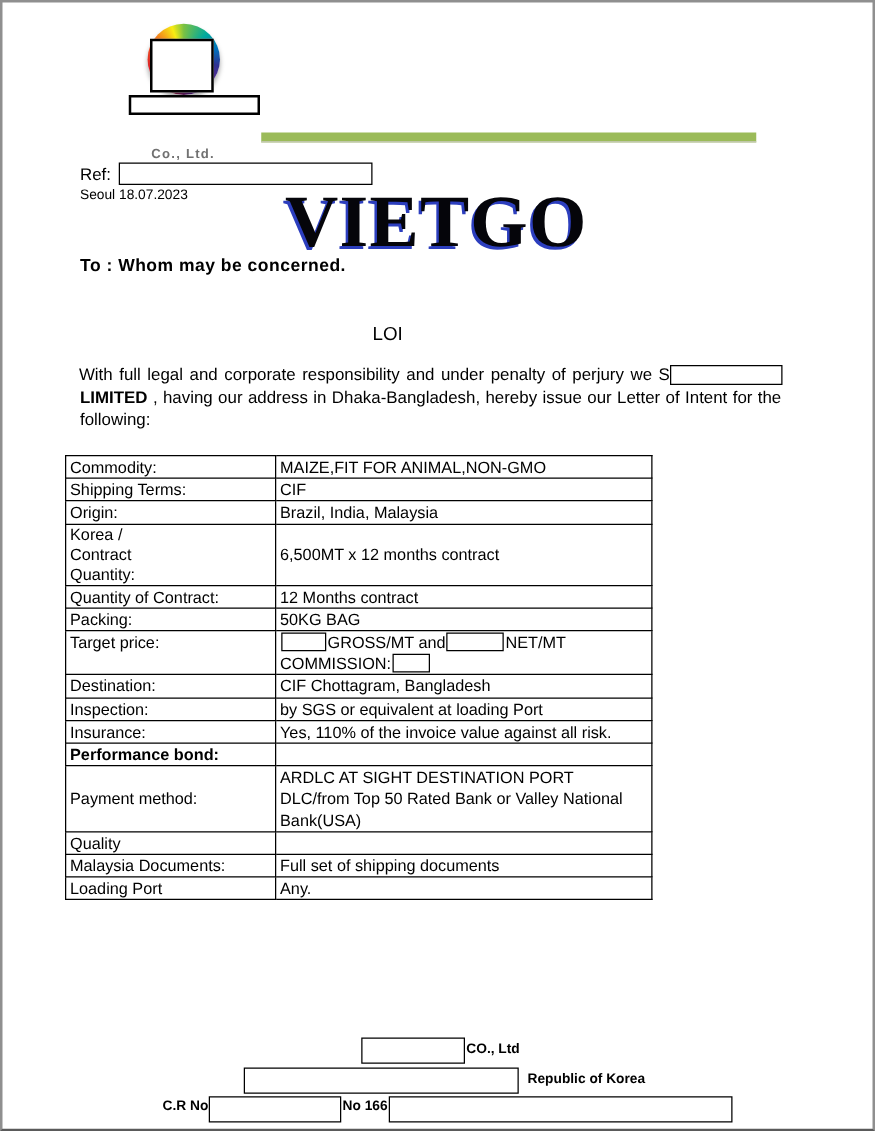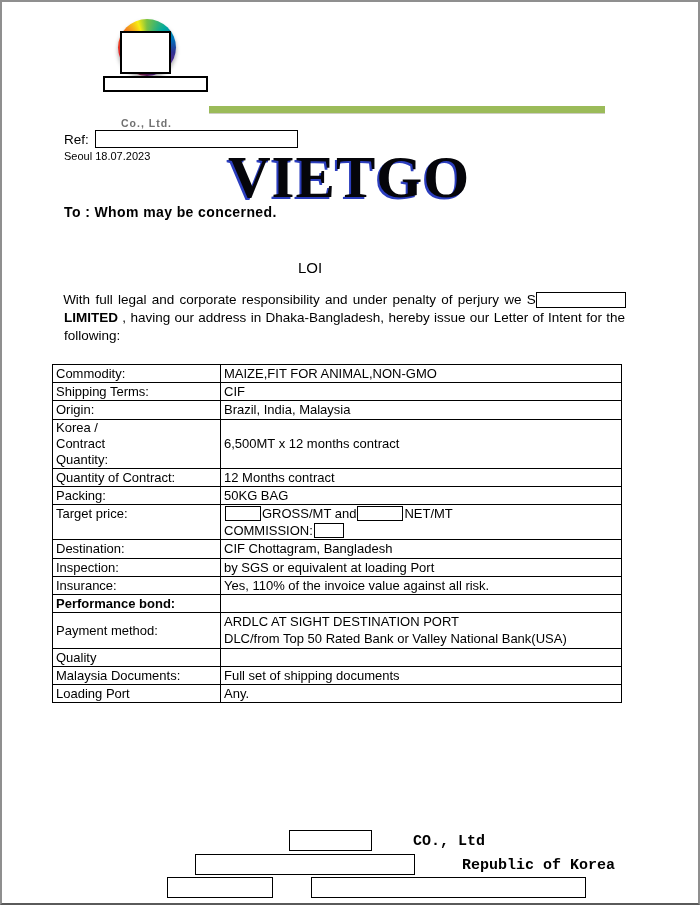--- a/index.html
+++ b/index.html
@@ -50,42 +50,42 @@
   
   .intro{left:62px;top:289px;width:561px;font-size:13.5px;line-height:18px;}
   .pline1{display:flex;justify-content:center;align-items:center;word-spacing:1.5px;white-space:nowrap;}
   .pline2{text-align:justify;text-align-last:justify;word-spacing:.5px;}
   .redact{display:inline-block;background:#fff;border:1.5px solid #000;box-sizing:border-box;}
   .intro .redact{width:90px;height:16px;flex:0 0 auto;}
   .b{font-weight:bold;}
 
   
   table.loi{
-    left:50px;top:362px;width:570px;position:absolute;
+    left:50px;top:362px;width:470px;position:absolute;
     border-collapse:collapse;table-layout:fixed;
     font-size:13px;
   }
   table.loi td{
     border:1px solid #000;
     padding:0 3px;
     line-height:17.2px;
     vertical-align:middle;
     overflow:hidden;
   }
   table.loi td.lbl{width:161px;}
   table.loi td.lbl div{line-height:16px;}
   table.loi td.lbl.single div{line-height:17.2px;}
   table.loi td.vtop{vertical-align:top;}
   table.loi .cell-redact{
     display:inline-block;background:#fff;border:1.5px solid #000;
     height:15px;vertical-align:-3px;box-sizing:border-box;margin:0 1px;
   }
 
   
-  .ftr{font-family:Liberation Mono, monospace;font-weight:bold;font-size:15px;padding-left:40px;}
+  .ftr{font-family:Liberation Sans, sans-serif;font-weight:bold;font-size:11px;}
   .f-box1{left:287px;top:828px;width:81px;height:19px;background:#fff;border:1.5px solid #000;}
   .f-co{left:371px;top:831px;}
   .f-box2{left:193px;top:852px;width:218px;height:19px;background:#fff;border:1.5px solid #000;}
   .f-country{left:420px;top:855px;}
   .f-cr{left:128px;top:877px;}
   .f-box3{left:165px;top:875px;width:104px;height:19px;background:#fff;border:1.5px solid #000;}
   .f-no{left:272px;top:877px;}
   .f-box4{left:309px;top:875px;width:273px;height:19px;background:#fff;border:1.5px solid #000;}
 </style>
 </head>

